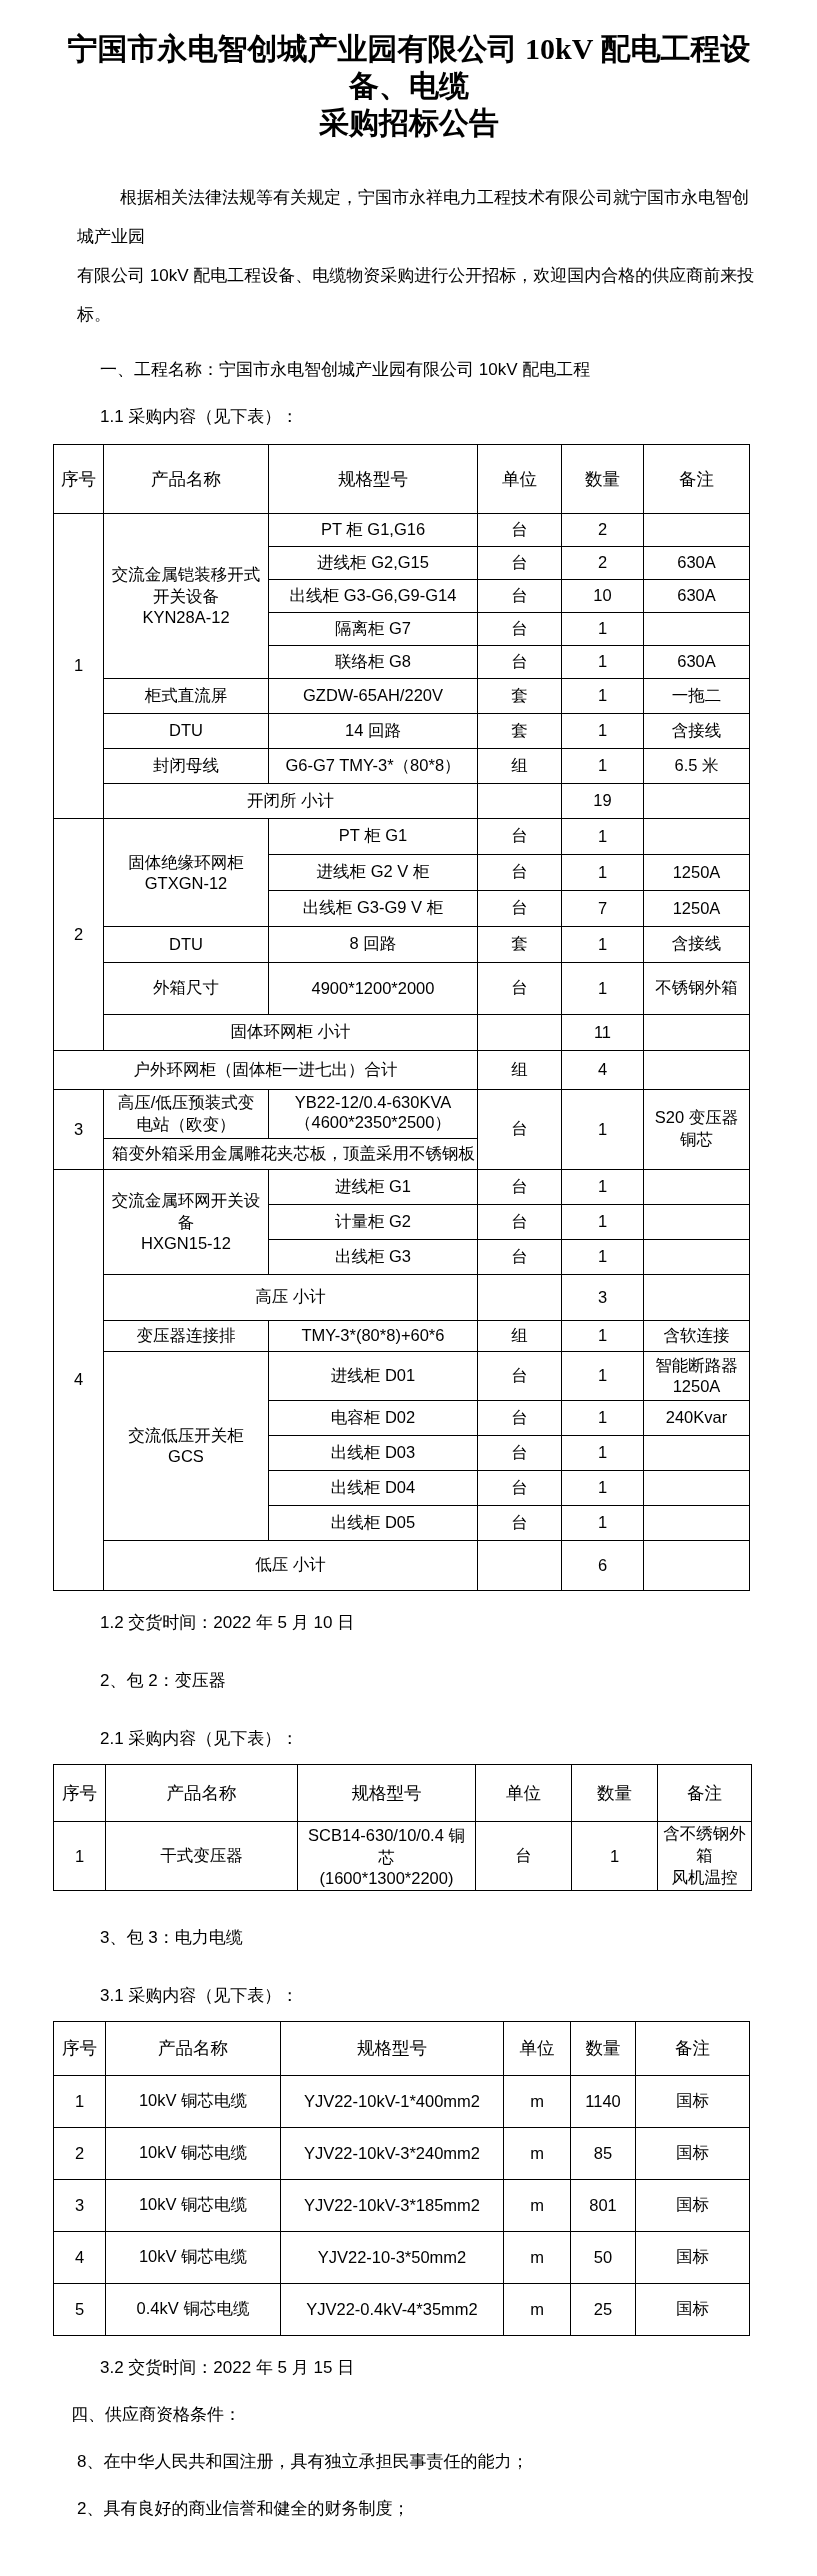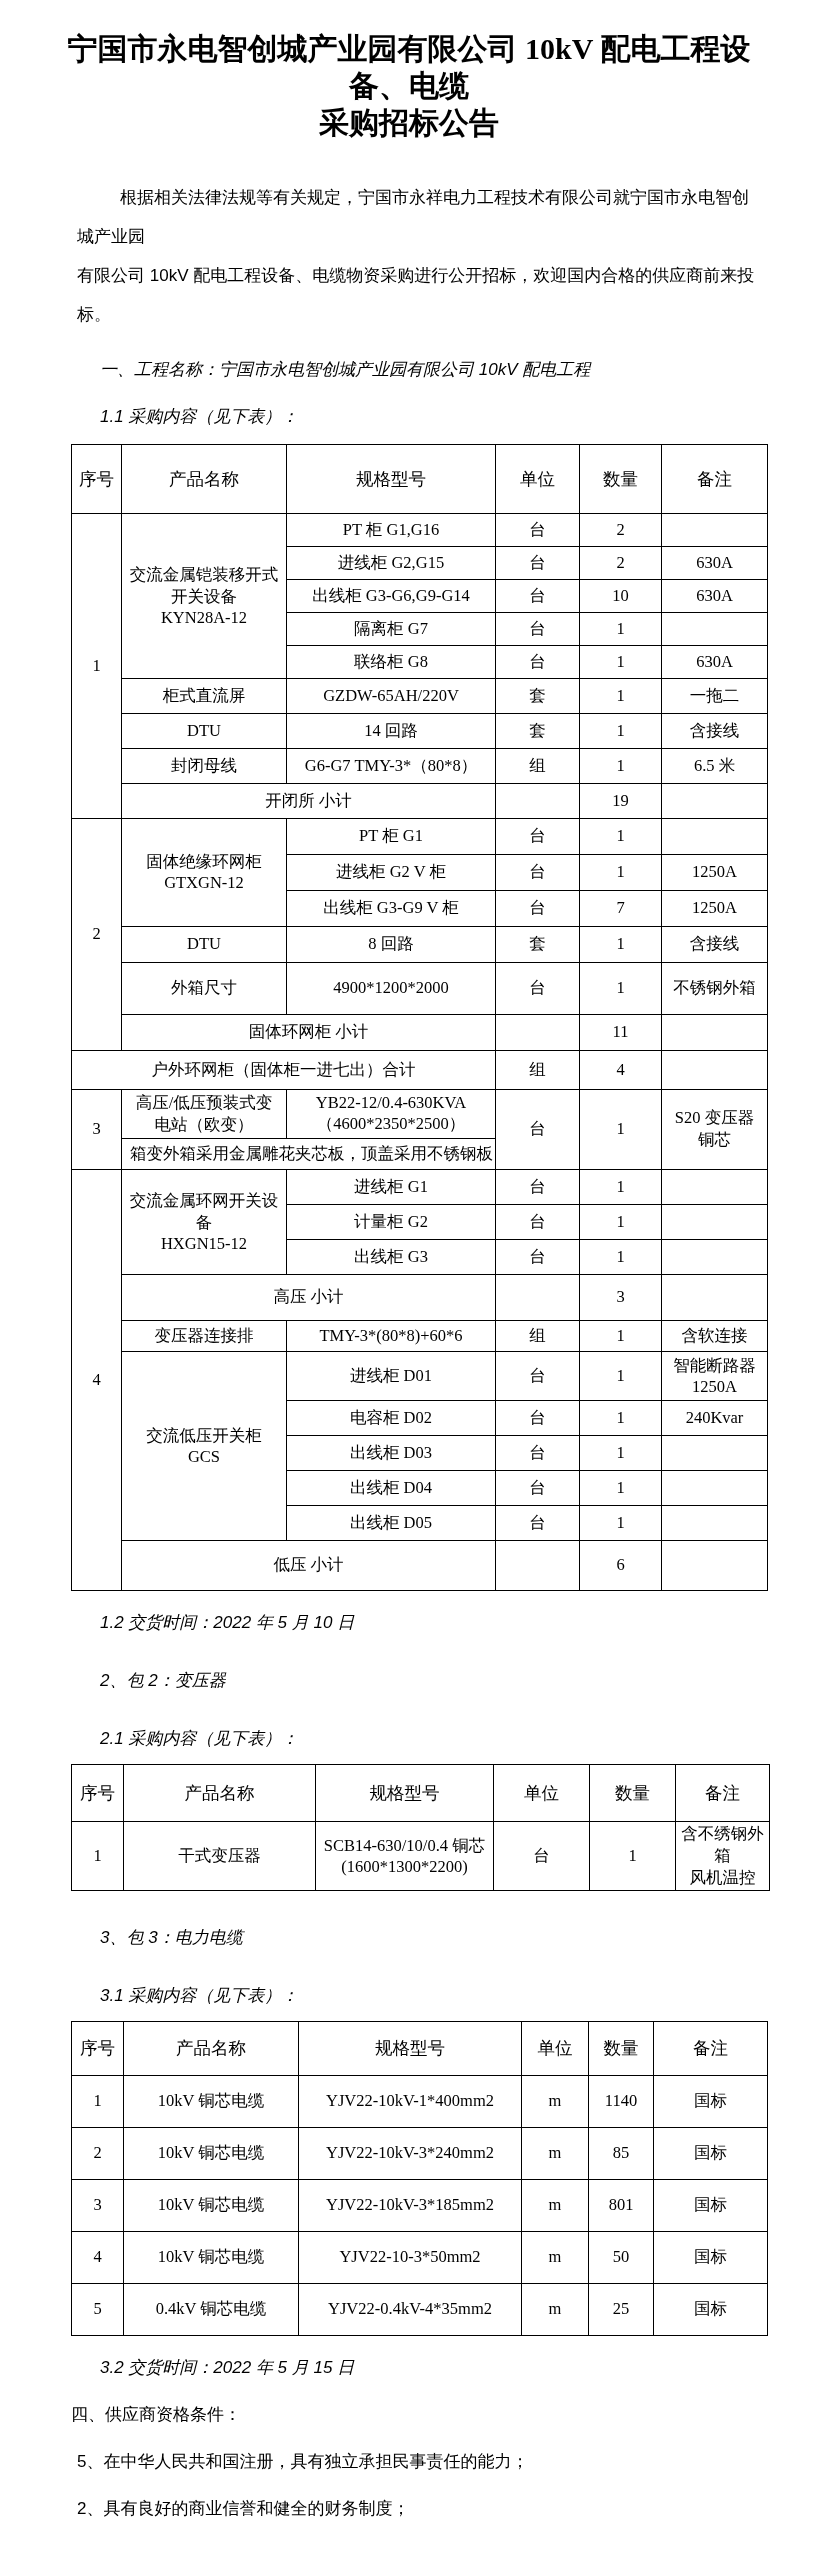--- a/index.html
+++ b/index.html
@@ -30,30 +30,30 @@
     line-height:23px;
     white-space:pre-line;
   }
   .intro {
     margin-top:37px;
     margin-left:77px;
     margin-right:57px;
     line-height:39px;
     text-indent:43px;
   }
-  .ml-a { margin-left:100px;font-style:italic; }
+  .ml-a { margin-left:100px; }
   .ml-b { margin-left:77px; }
 
   
   table {
     border-collapse:collapse;
     table-layout:fixed;
-    margin-left:71px;
+    margin-left:53px;
     width:697px;
-    font-family:Liberation Serif, serif;
+    font-family:Liberation Sans, sans-serif;
     font-size:16.5px;
   }
   .tbl-1 { margin-top:15.5px; }
   .tbl-2 { margin-top:14.4px; }
   .tbl-3 { margin-top:13.4px; }
   th, td {
     border:1px solid #000;
     border-top-width:1.5px;
     border-bottom-width:1.5px;
     text-align:center;
@@ -395,17 +395,17 @@
       <td>m</td>
       <td>25</td>
       <td>国标</td>
     </tr>
   </tbody>
     </table>
 
   <div class="p ml-a mt-40">3.2 交货时间：2022 年 5 月 15 日</div>
 
   <div class="p">四、供应商资格条件：</div>
-  <div class="p ml-b">5、在中华人民共和国注册，具有独立承担民事责任的能力；</div>
+  <div class="p ml-b">8、在中华人民共和国注册，具有独立承担民事责任的能力；</div>
   <div class="p ml-b">2、具有良好的商业信誉和健全的财务制度；</div>
 
 </div>
 
 
 </body></html>

